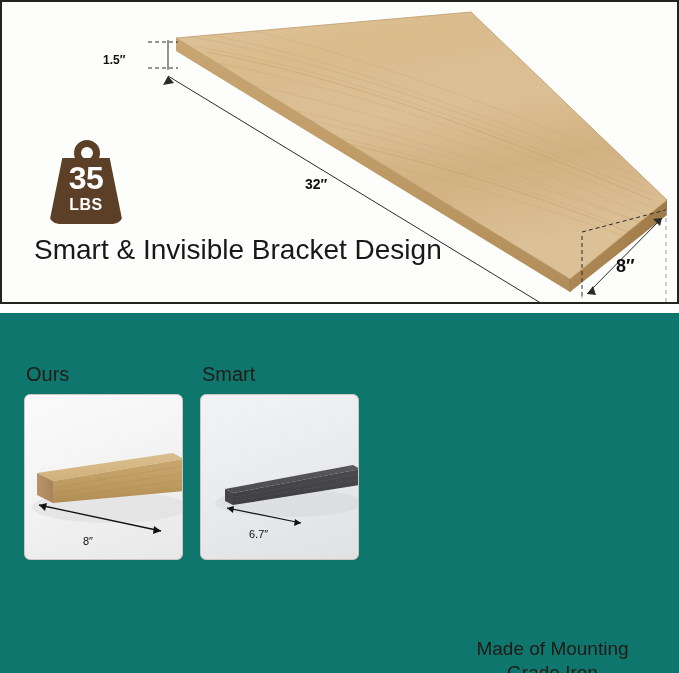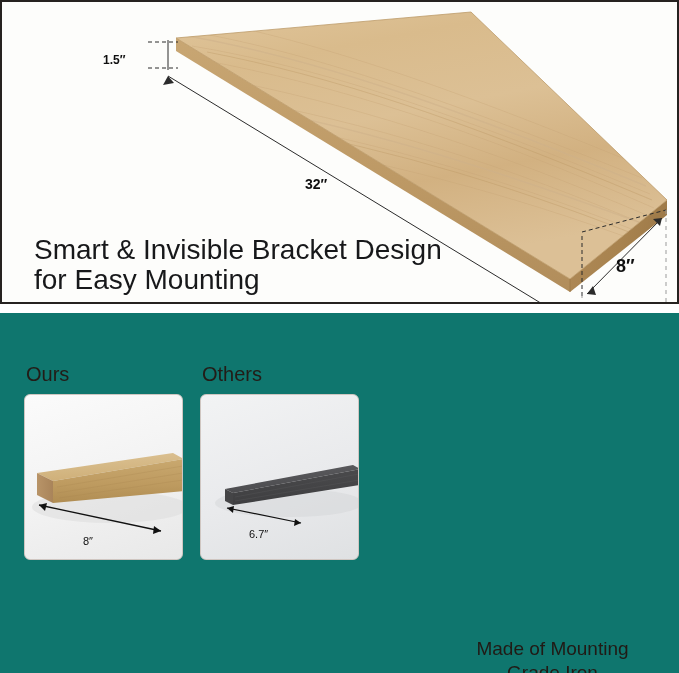--- a/index.html
+++ b/index.html
@@ -235,35 +235,40 @@
 
       <polygon points="166,74 161,83 172,81" fill="#2b2b2b"></polygon>
       <polygon points="585,292 591,284 594,293" fill="#2b2b2b"></polygon>
       <polygon points="660,216 651,217 658,224" fill="#2b2b2b"></polygon>
 
       <path d="M664 208 L 664 300" stroke="#9b9b9b" stroke-width="1" stroke-dasharray="4 4" fill="none"></path>
       <path d="M580 292 L 580 300" stroke="#9b9b9b" stroke-width="1" stroke-dasharray="4 4" fill="none"></path>
     </svg>
   </div>
 
+  <div id="weight-badge">
+    <div class="badge-ring"></div>
+    <div class="badge-body"></div>
+    <div class="badge-num">35</div>
+    <div class="badge-unit">LBS</div>
+  </div>
 
   <div class="dim-label" id="dim-height">1.5″</div>
   <div class="dim-label" id="dim-length">32″</div>
   <div class="dim-label" id="dim-depth">8″</div>
 
   <div id="top-headline">
     <div>Smart &amp; Invisible Bracket Design</div>
-    <div>for Easy Mounting</div>
   </div>
 </div>
 
 <div id="bottom-panel">
 
   <div class="cmp-heading" id="cmp-heading-ours">Ours</div>
-  <div class="cmp-heading" id="cmp-heading-others">Others</div>
+  <div class="cmp-heading" id="cmp-heading-others">Smart</div>
 
   <div class="cmp-frame" id="cmp-frame-ours">
     <svg width="159" height="166" viewBox="0 0 159 166">
       <defs>
         <linearGradient id="oursTop" x1="0" y1="0" x2="0.2" y2="1">
           <stop offset="0%" stop-color="#dcc294"></stop>
           <stop offset="100%" stop-color="#cfb079"></stop>
         </linearGradient>
         <linearGradient id="oursFront" x1="0" y1="0" x2="0" y2="1">
           <stop offset="0%" stop-color="#c9a86f"></stop>

